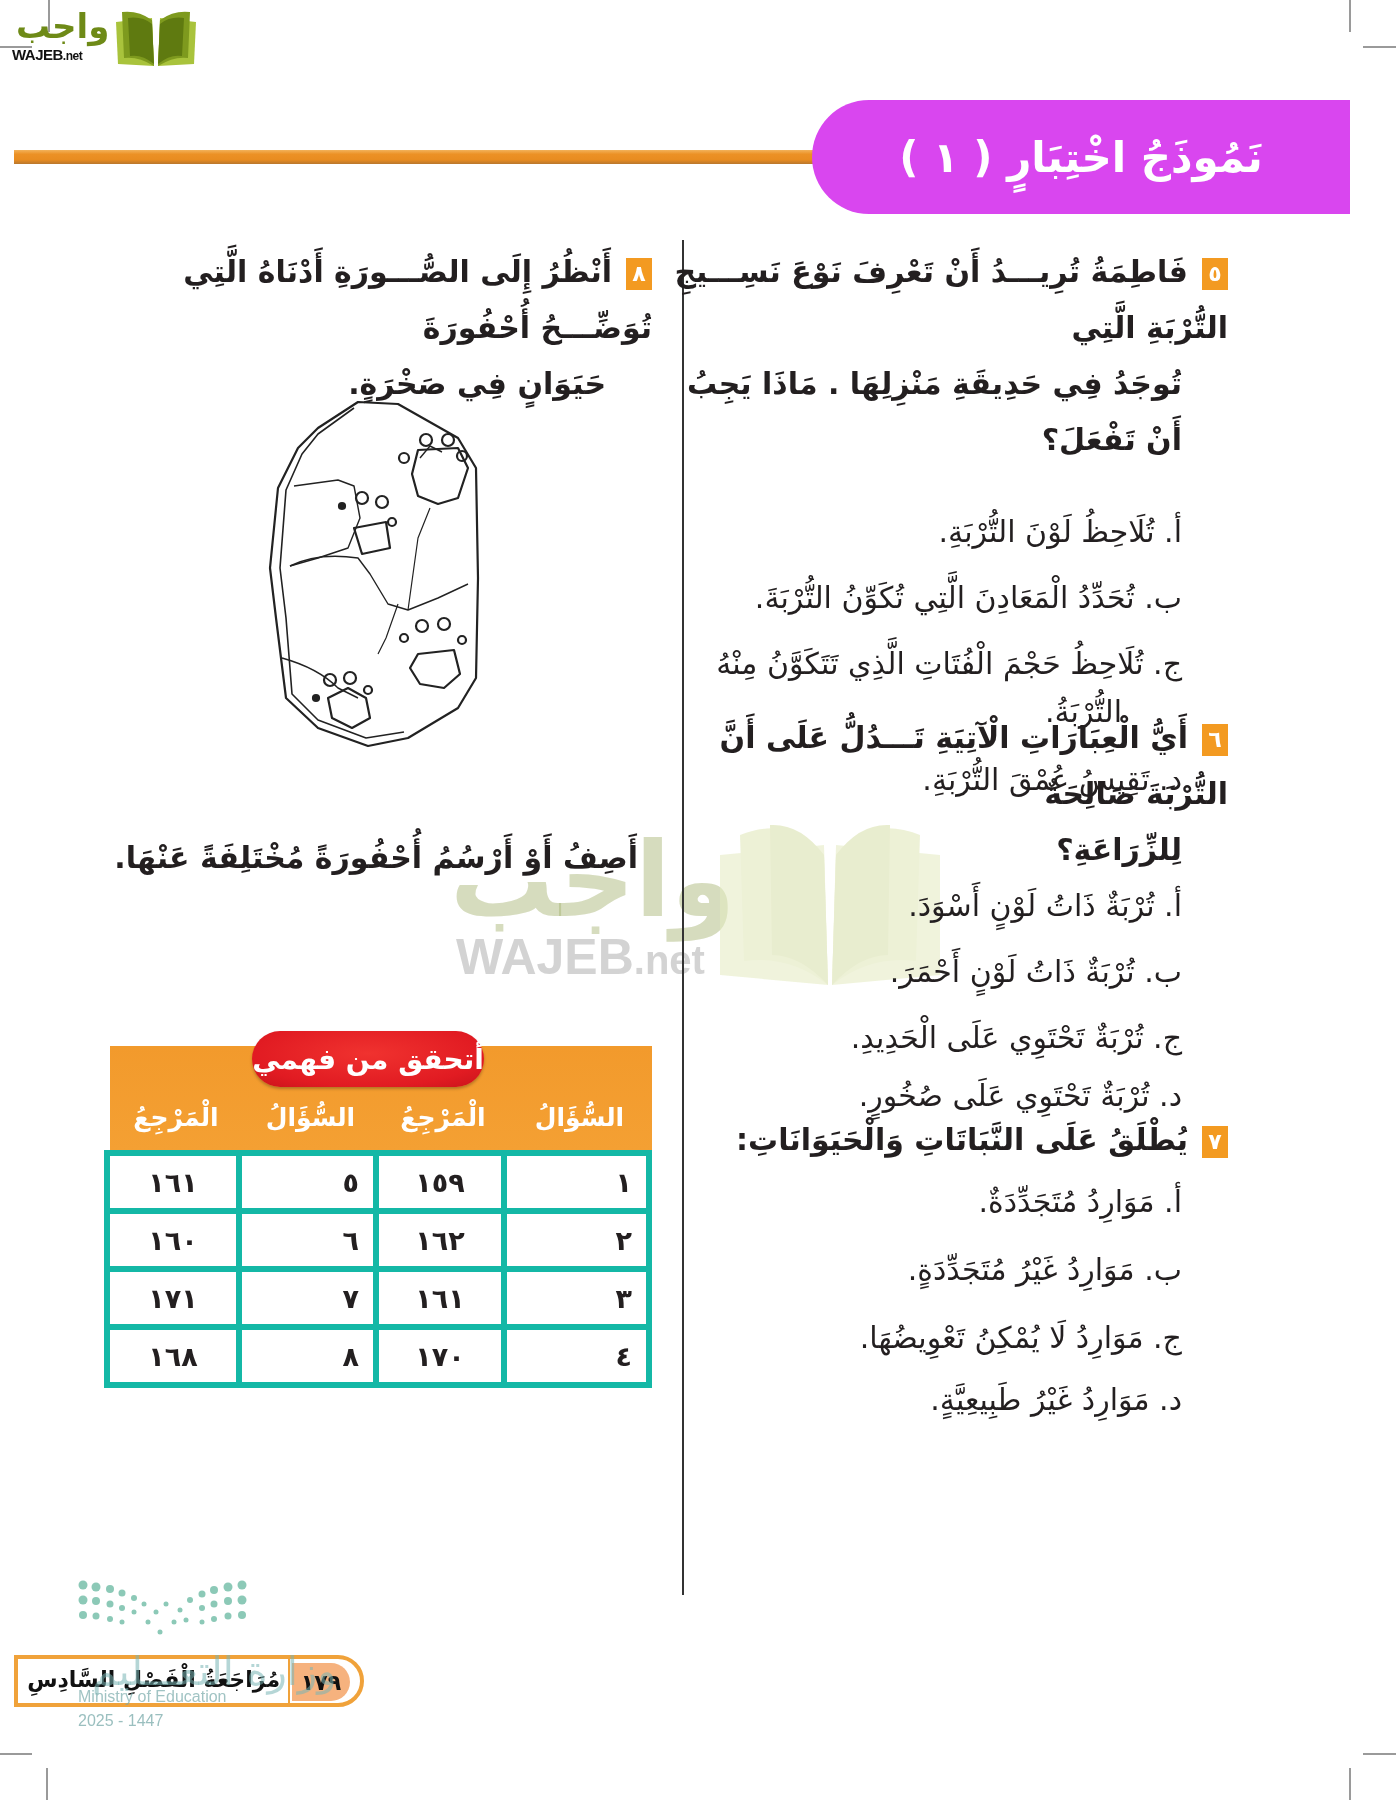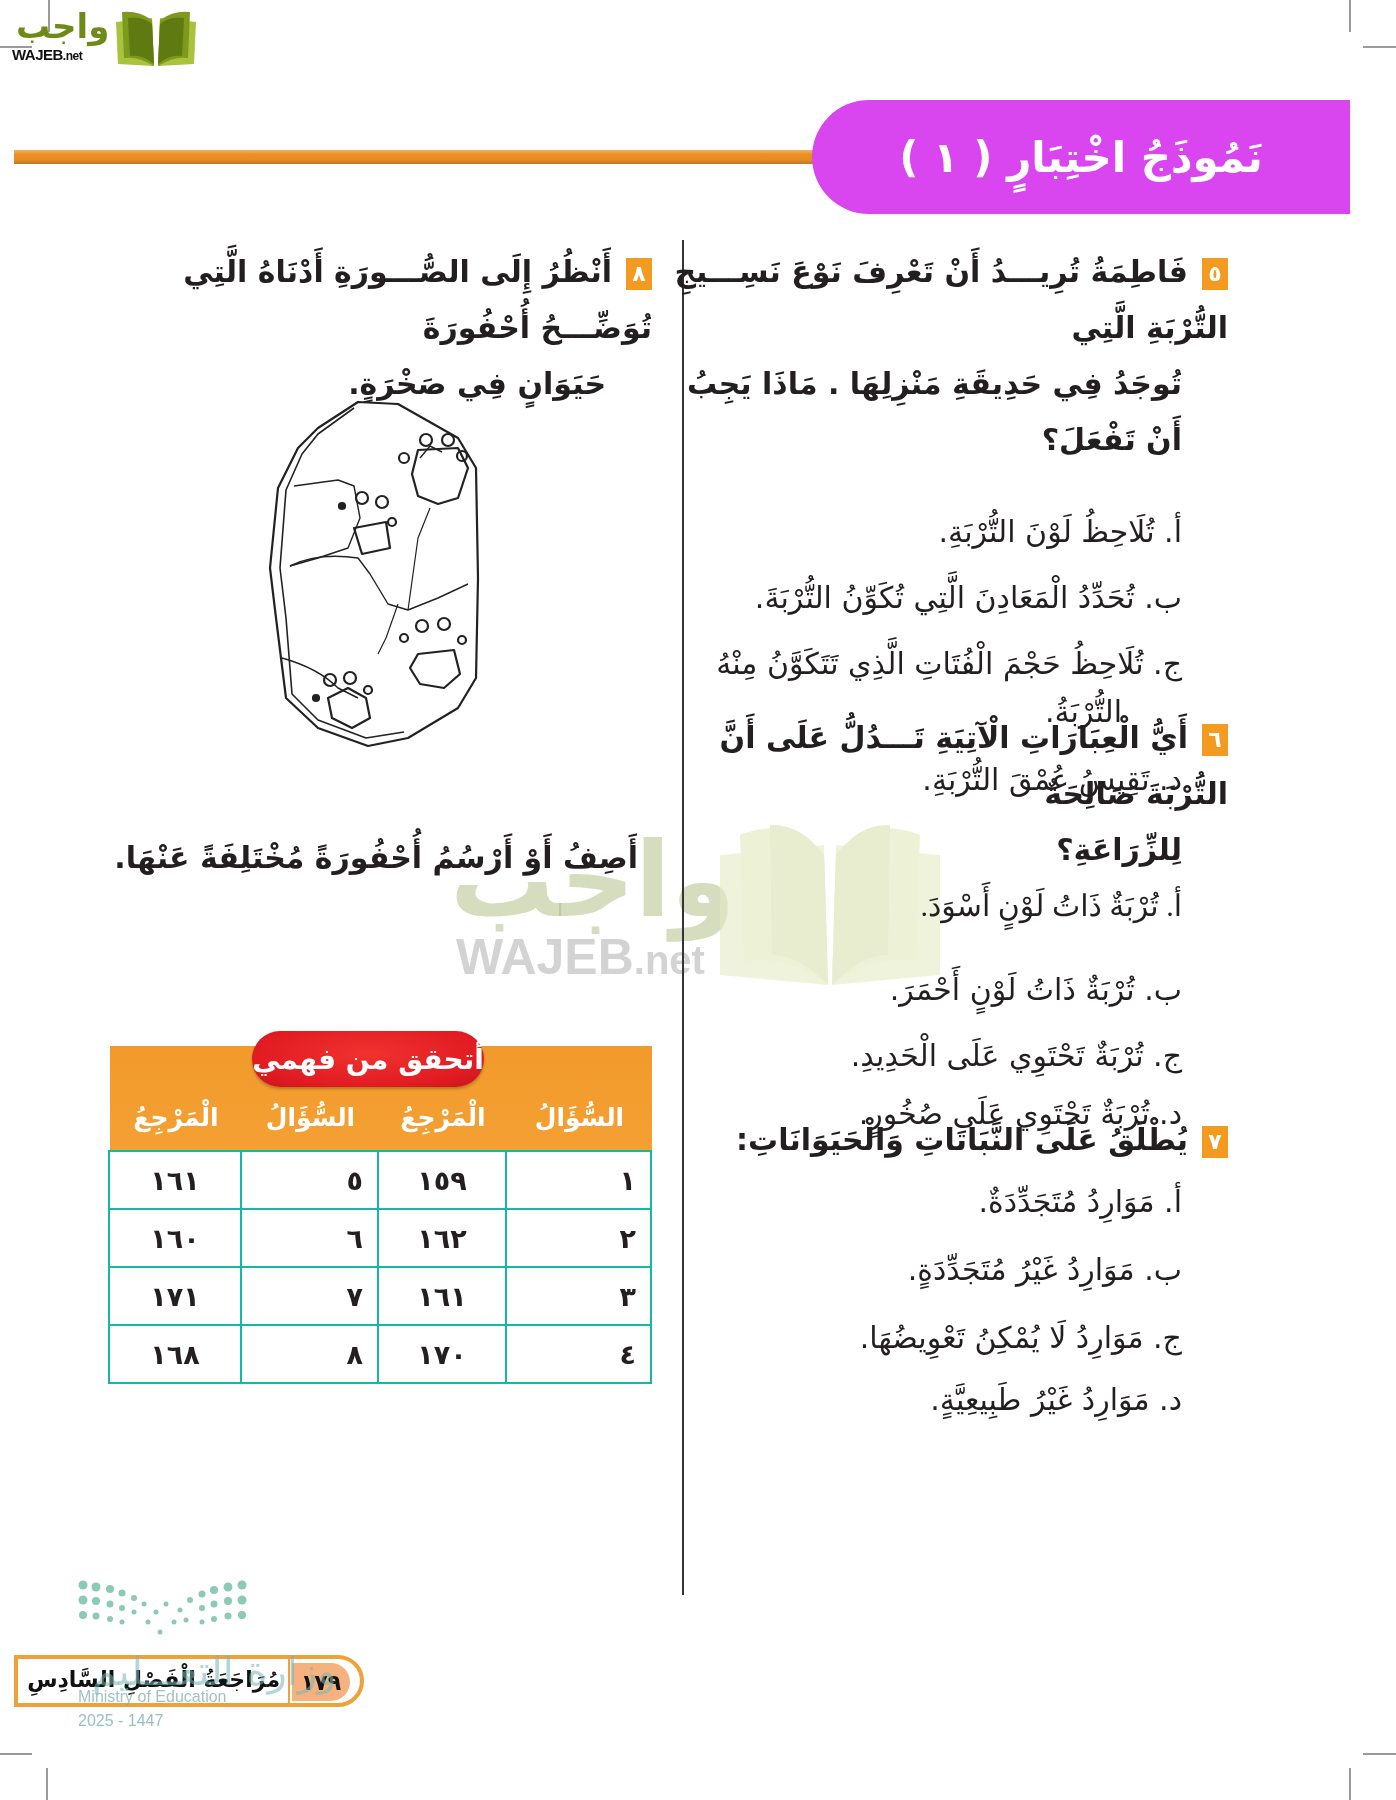--- a/index.html
+++ b/index.html
@@ -39,21 +39,21 @@
   
   .check-wrap { position: absolute; left: 110px; top: 1046px; width: 542px; }
   .check-pill { position: absolute; left: 142px; top: -15px; width: 232px; height: 56px; border-radius: 28px;
     background: radial-gradient(ellipse at 50% 40%, #f0322f 0%, #e11b22 70%, #c8141b 100%);
     box-shadow: 0 2px 3px rgba(0,0,0,0.25); display: flex; align-items: center; justify-content: center; z-index: 2; }
   .check-pill span { color: #fff; font-size: 28px; font-weight: bold; }
   .check-head-band { height: 104px; background: linear-gradient(#f29a2c 0%, #f4a033 100%); padding-top: 46px; }
   .check-head { display: grid; grid-template-columns: 145px 128px 137px 132px; direction: rtl; }
   .check-head div { color: #fff; font-size: 25px; font-weight: bold; text-align: center; line-height: 52px; }
   table.check { width: 542px; border-collapse: collapse; direction: rtl; table-layout: fixed; }
-  table.check td { border: 2px solid #14b8a6; height: 58px; font-size: 27px; font-weight: bold; padding: 0 14px; }
+  table.check td { border: 6px solid #14b8a6; height: 58px; font-size: 27px; font-weight: bold; padding: 0 14px; }
   table.check td.r { text-align: right; }
   table.check td.c { text-align: center; }
 
   
   .wm-text { position: absolute; left: 450px; top: 830px; font-size: 104px; font-weight: bold; color: rgba(165, 178, 110, 0.45); direction: rtl; line-height: 100px; }
   .wm-en { position: absolute; left: 456px; top: 928px; font-size: 50px; font-weight: bold; color: rgba(150, 150, 150, 0.42); font-family: "Liberation Sans", sans-serif; direction: ltr; }
   .wm-en span { font-size: 40px; }
   .wm-book { position: absolute; left: 720px; top: 815px; width: 220px; height: 170px; opacity: 0.55; }
 
   
@@ -122,21 +122,21 @@
     <div class="opt">د.  تَقِيسُ عُمْقَ التُّرْبَةِ.</div>
   </div>
 </div>
 
 <div class="q" style="right:168px; top:710px; width:560px;">
   <div class="q-stem">
     <span class="q-num">٦</span><span>أَيُّ الْعِبَارَاتِ الْآتِيَةِ تَـــدُلُّ عَلَى أَنَّ التُّرْبَةَ صَالِحَةٌ</span>
   </div>
   <div class="q-stem" style="margin-right:46px;">لِلزِّرَاعَةِ؟</div>
   <div style="margin-right:46px; margin-top:4px;">
-    <div class="opt" style="margin-bottom:36px;font-family:Liberation Serif, serif;">أ. تُرْبَةٌ ذَاتُ لَوْنٍ أَسْوَدَ.</div>
+    <div class="opt" style="margin-bottom:18px;">أ. تُرْبَةٌ ذَاتُ لَوْنٍ أَسْوَدَ.</div>
     <div class="opt" style="margin-bottom:18px;">ب. تُرْبَةٌ ذَاتُ لَوْنٍ أَحْمَرَ.</div>
     <div class="opt" style="margin-bottom:10px;">ج. تُرْبَةٌ تَحْتَوِي عَلَى الْحَدِيدِ.</div>
     <div class="opt">د.  تُرْبَةٌ تَحْتَوِي عَلَى صُخُورٍ.</div>
   </div>
 </div>
 
 <div class="q" style="right:168px; top:1112px; width:560px;">
   <div class="q-stem">
     <span class="q-num">٧</span><span>يُطْلَقُ عَلَى النَّبَاتَاتِ وَالْحَيَوَانَاتِ:</span>
   </div>

